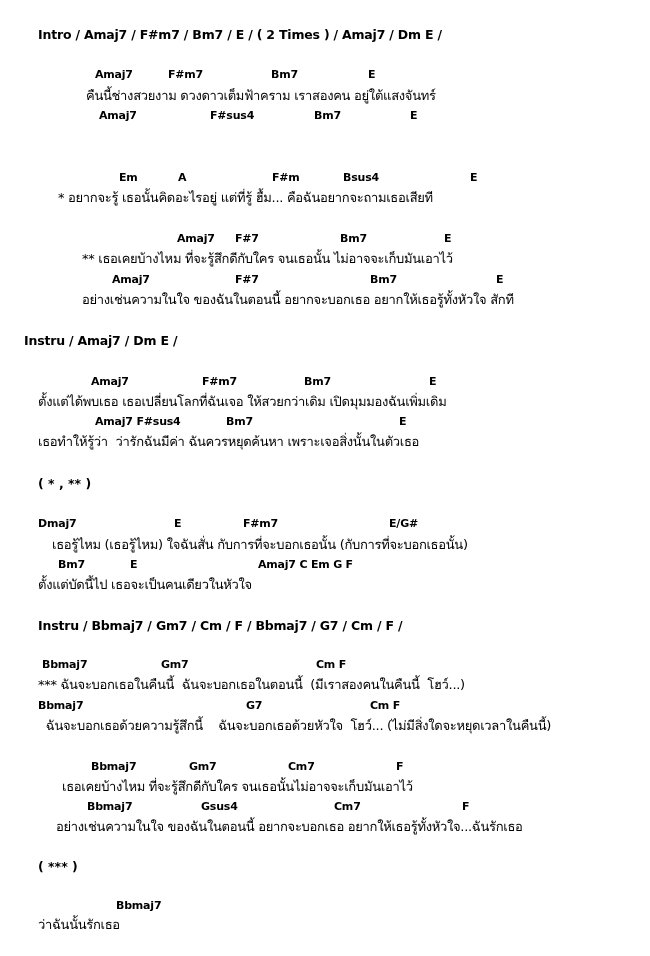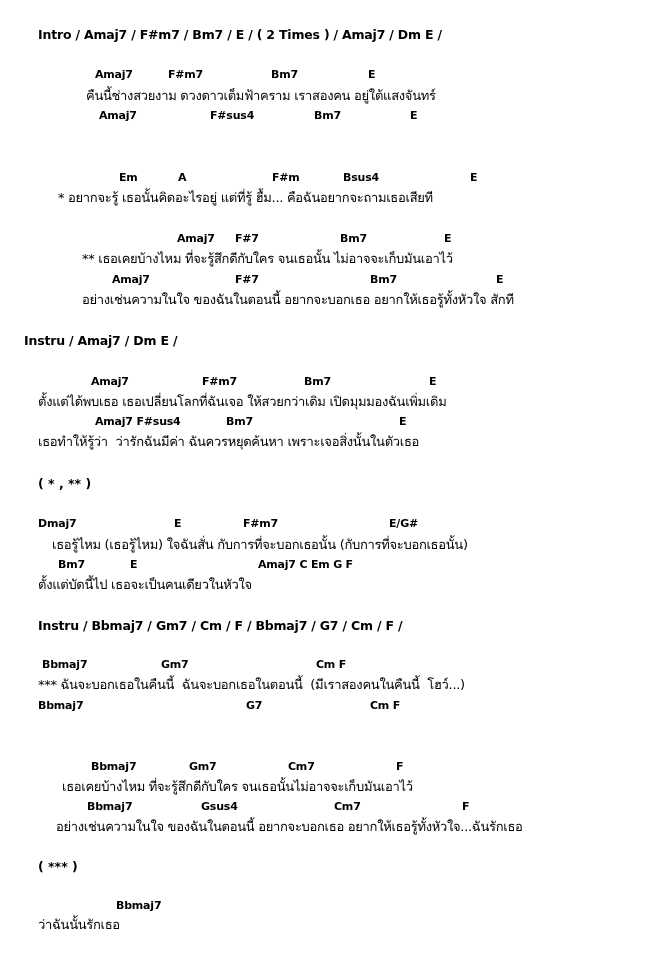--- a/index.html
+++ b/index.html
@@ -76,20 +76,21 @@
   <div class="heading" style="left:38px; top:618px;">Instru  / Bbmaj7 / Gm7 / Cm / F / Bbmaj7 / G7 / Cm / F /</div>
 
   <div class="chord" style="left:42px; top:657px;">Bbmaj7</div>
   <div class="chord" style="left:161px; top:657px;">Gm7</div>
   <div class="chord" style="left:316px; top:657px;">Cm   F</div>
   <div class="lyric" style="left:38px; top:676px;">*** ฉันจะบอกเธอในคืนนี้  ฉันจะบอกเธอในตอนนี้  (มีเราสองคนในคืนนี้  โฮว์...)</div>
 
   <div class="chord" style="left:38px; top:698px;">Bbmaj7</div>
   <div class="chord" style="left:214px; top:698px;margin-left:32px;">G7</div>
   <div class="chord" style="left:370px; top:698px;">Cm   F</div>
+  <div class="lyric" style="left:42px; top:717px;"> ฉันจะบอกเธอด้วยความรู้สึกนี้    ฉันจะบอกเธอด้วยหัวใจ  โฮว์... (ไม่มีสิ่งใดจะหยุดเวลาในคืนนี้)</div>
 
   <div class="chord" style="left:91px; top:759px;">Bbmaj7</div>
   <div class="chord" style="left:189px; top:759px;">Gm7</div>
   <div class="chord" style="left:288px; top:759px;">Cm7</div>
   <div class="chord" style="left:396px; top:759px;">F</div>
   <div class="lyric" style="left:62px; top:778px;text-align:center;">เธอเคยบ้างไหม ที่จะรู้สึกดีกับใคร จนเธอนั้นไม่อาจจะเก็บมันเอาไว้</div>
 
   <div class="chord" style="left:87px; top:799px;">Bbmaj7</div>
   <div class="chord" style="left:201px; top:799px;">Gsus4</div>
   <div class="chord" style="left:334px; top:799px;">Cm7</div>

